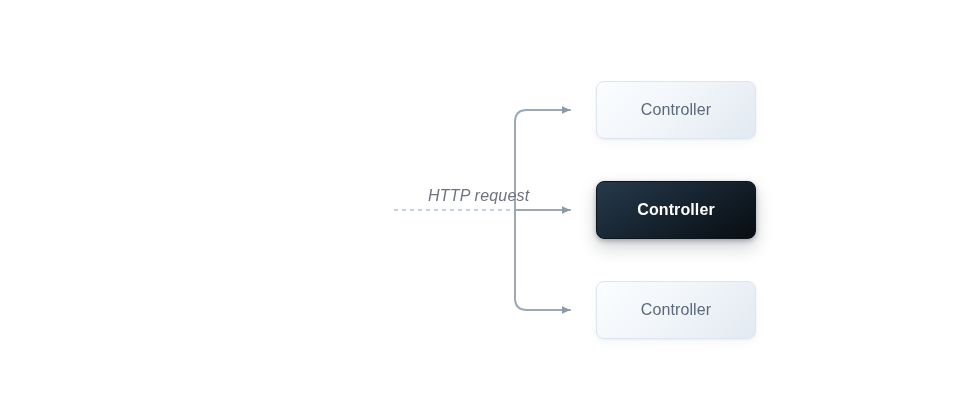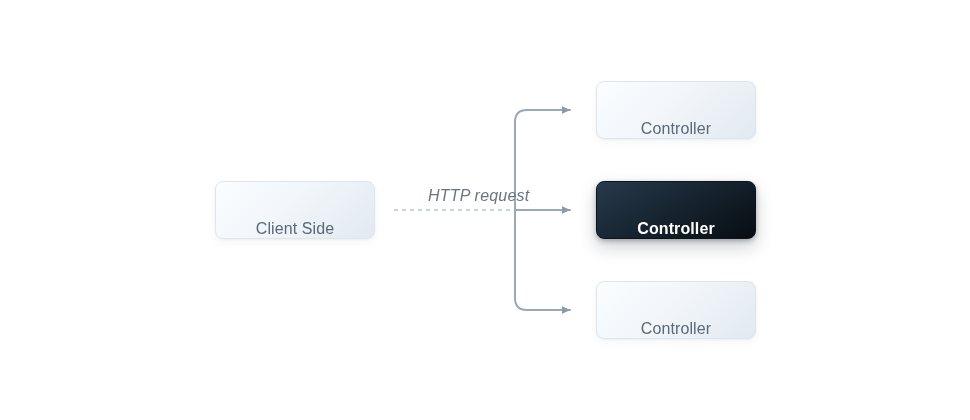--- a/index.html
+++ b/index.html
@@ -17,21 +17,21 @@
     position: relative;
     width: 970px;
     height: 420px;
   }
 
   
   .node {
     position: absolute;
     box-sizing: border-box;
     display: flex;
-    align-items: flex-end;
+    align-items: center;
     justify-content: center;
     border-radius: 8px;
     user-select: none;
   }
   .node-light {
     background: linear-gradient(135deg, #fbfdff 0%, #f2f6fa 45%, #e2e9f1 100%);
     border: 1px solid #dde5ee;
     box-shadow: 0 1px 2px rgba(30, 45, 65, 0.05),
                 0 4px 10px rgba(30, 45, 65, 0.04);
   }
@@ -121,23 +121,20 @@
 
     <path d="M 515 210 L 515 122 Q 515 110 527 110 L 570 110" fill="none" stroke="#9aa8b8" stroke-width="2" stroke-linecap="round" marker-end="url(#arrowhead)"></path>
 
     <path d="M 515 210 L 570 210" fill="none" stroke="#9aa8b8" stroke-width="2" stroke-linecap="round" marker-end="url(#arrowhead)"></path>
 
     <path d="M 515 210 L 515 298 Q 515 310 527 310 L 570 310" fill="none" stroke="#9aa8b8" stroke-width="2" stroke-linecap="round" marker-end="url(#arrowhead)"></path>
   </svg>
 
   <div id="http-request-label">HTTP request</div>
 
-  <div id="client-side" class="node node-light">
-    <span class="node-label">Client Side</span>
-  </div>
 
   <div id="controller-top" class="node node-light">
     <span class="node-label">Controller</span>
   </div>
 
   <div id="controller-middle" class="node node-dark">
     <span class="node-label">Controller</span>
   </div>
 
   <div id="controller-bottom" class="node node-light">

